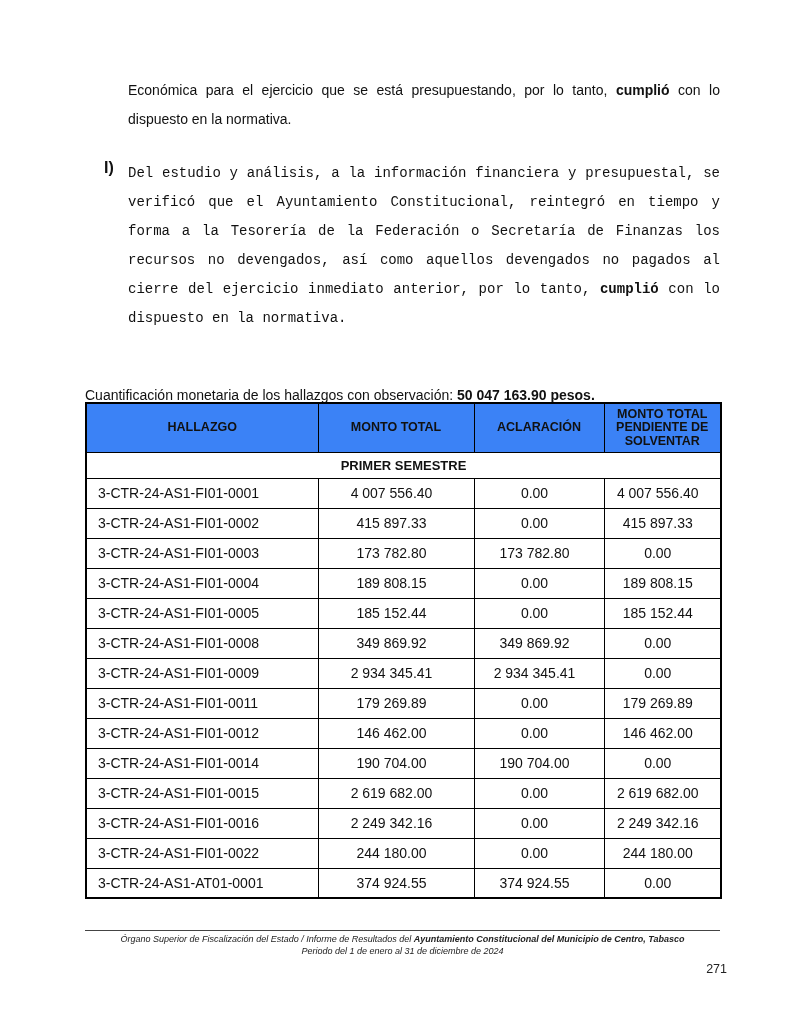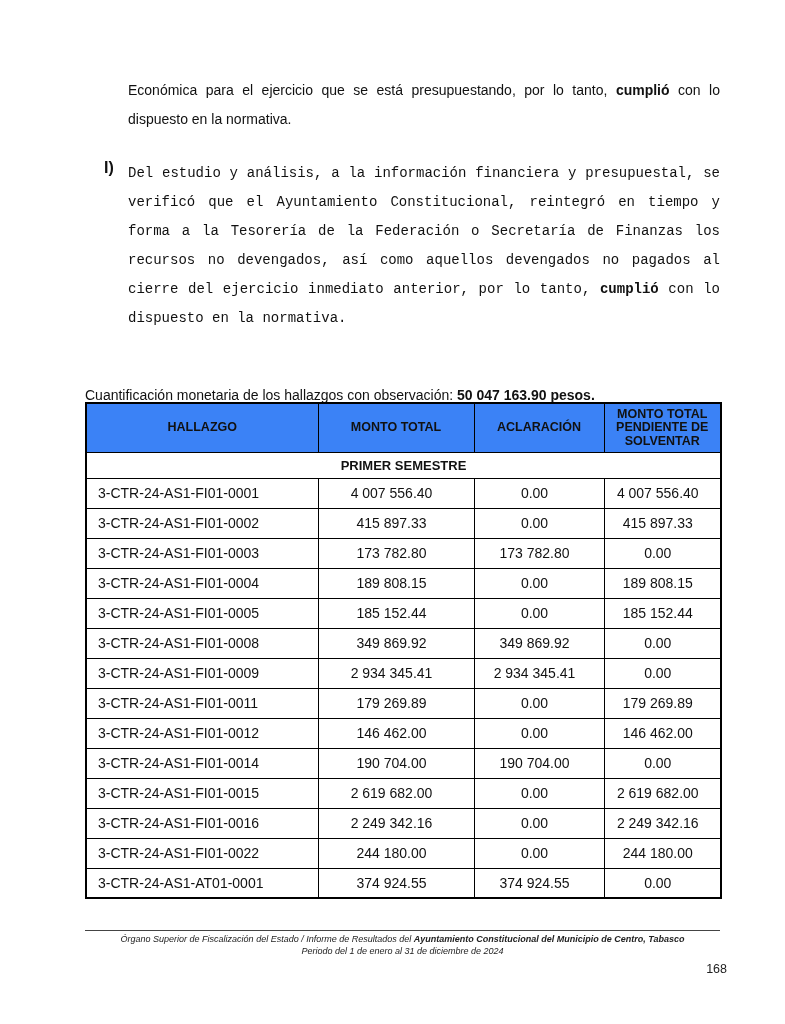--- a/index.html
+++ b/index.html
@@ -224,15 +224,15 @@
           <td class="cell-num">0.00</td>
         </tr>
     </tbody>
   </table>
 
   <div class="footer">
     <div><span>Órgano Superior de Fiscalización del Estado / Informe de Resultados del </span><b>Ayuntamiento Constitucional del Municipio de Centro, Tabasco</b></div>
     <div>Periodo del 1 de enero al 31 de diciembre de 2024</div>
   </div>
 
-  <div class="page-number">168</div>
+  <div class="page-number">271</div>
 
 </div>
 
 </body></html>

